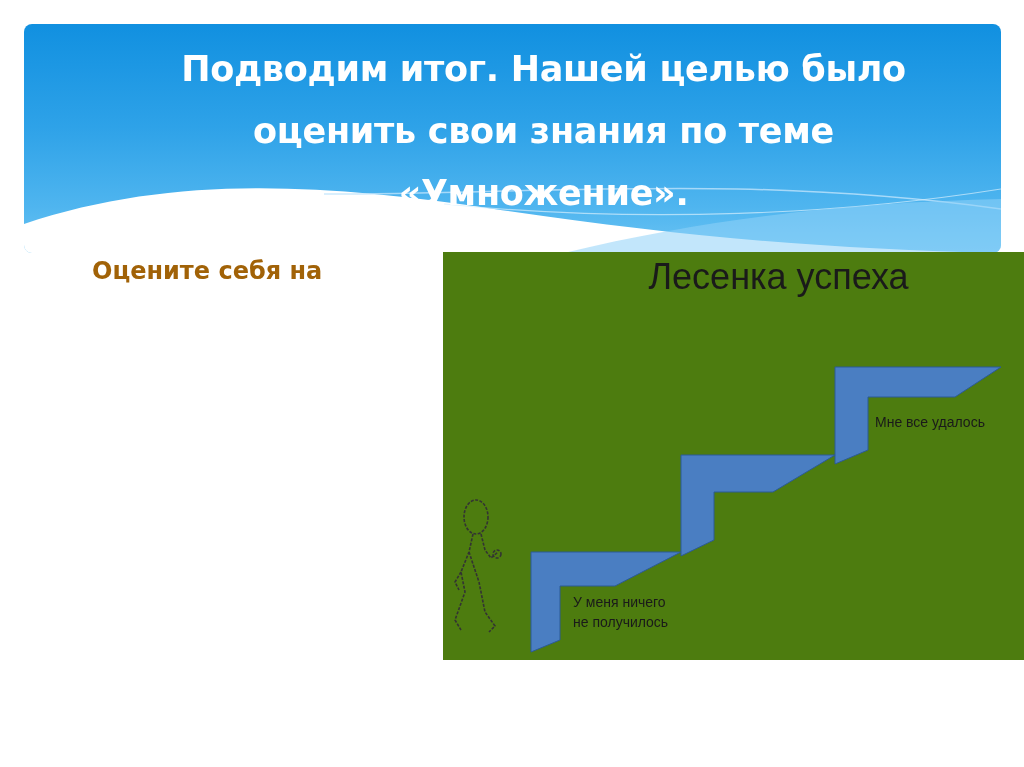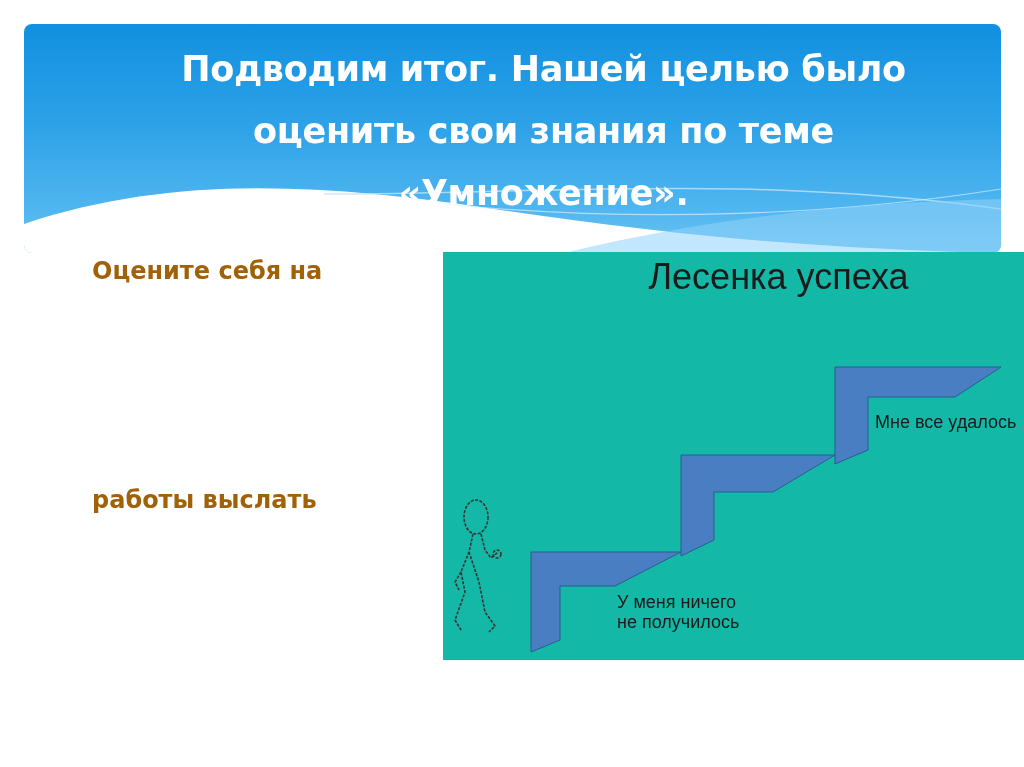--- a/index.html
+++ b/index.html
@@ -22,30 +22,30 @@
       padding-left: 31px;
     }
     .body-text {
       position: absolute; left: 76px; color: #a16207; font-weight: bold;
       font-size: 24px; line-height: 58px; margin: 16px;
     }
     .t1 { top: 226px; }
     .t2 { top: 455px; }
     .figure {
       position: absolute; left: 443px; top: 252px; width: 581px; height: 408px;
-      background: #14b8a6;
+      background: #4d7c0f;
     }
     .fig-title {
       position: absolute; left: 0; top: 4px; width: 100%; text-align: center;
       font-family: "Liberation Sans", sans-serif; font-size: 36px; color: #1a1a1a;
       padding-left: 90px; box-sizing: border-box;
     }
     .step-label {
       position: absolute; font-family: "Liberation Sans", sans-serif;
-      font-size: 18px; color: #1a1a1a; line-height: 20px;
+      font-size: 14px; color: #1a1a1a; line-height: 20px;
     }
     .figure svg { position: absolute; left: 0; top: 0; }
   </style>
 </head>
 <body>
 
 <div class="banner">
   <svg class="waves" width="977" height="229" viewBox="0 0 977 229">
     <path d="M0 200 C 150 150, 300 160, 470 185 C 650 212, 800 225, 977 229 L 977 229 L 0 229 Z" fill="#ffffff"></path>
     <path d="M300 170 C 520 170, 720 150, 977 185" stroke="#bfe4fb" stroke-width="1.5" fill="none" opacity="0.8"></path>
@@ -58,21 +58,20 @@
   <div>Подводим  итог. Нашей целью было</div>
   <div>оценить свои знания по теме</div>
   <div>«Умножение».</div>
 </div>
 
 <div class="body-text t1">
   <div>Оцените  себя на</div>
 </div>
 
 <div class="body-text t2">
-  <div>работы  выслать</div>
 </div>
 
 <div class="figure">
   <div class="fig-title">Лесенка успеха</div>
 
   <svg width="581" height="408" viewBox="0 0 581 408">
 
     <path d="M88 300 L 238 300 L 172 334 L 117 334 L 117 388 L 88 400 Z" fill="#4a7ec2" stroke="#2b5a96" stroke-width="1"></path>
     <path d="M238 203 L 392 203 L 330 240 L 271 240 L 271 288 L 238 304 Z" fill="#4a7ec2" stroke="#2b5a96" stroke-width="1"></path>
     <path d="M392 115 L 558 115 L 512 145 L 425 145 L 425 198 L 392 212 Z" fill="#4a7ec2" stroke="#2b5a96" stroke-width="1"></path>
@@ -80,20 +79,20 @@
     <g stroke="#333" stroke-width="1.6" fill="none" stroke-dasharray="3 1.5">
       <ellipse cx="33" cy="265" rx="12" ry="17"></ellipse>
       <path d="M30 282 L 26 300 L 18 320 L 22 340 L 12 368 L 18 378"></path>
       <path d="M38 282 L 42 298 L 48 306 L 55 300"></path>
       <path d="M26 300 L 36 330 L 42 360 L 52 374 L 46 380"></path>
       <path d="M18 320 L 12 330 L 16 338"></path>
       <circle cx="54" cy="302" r="4"></circle>
     </g>
   </svg>
 
-  <div class="step-label" style="left:130px; top:340px;margin-left:44px;">
+  <div class="step-label" style="left:130px; top:340px;">
     <div>У меня ничего</div>
     <div>не получилось</div>
   </div>
   <div class="step-label" style="left:432px; top:160px;">
     <div>Мне все удалось</div>
   </div>
 </div>
 
 </body></html>

